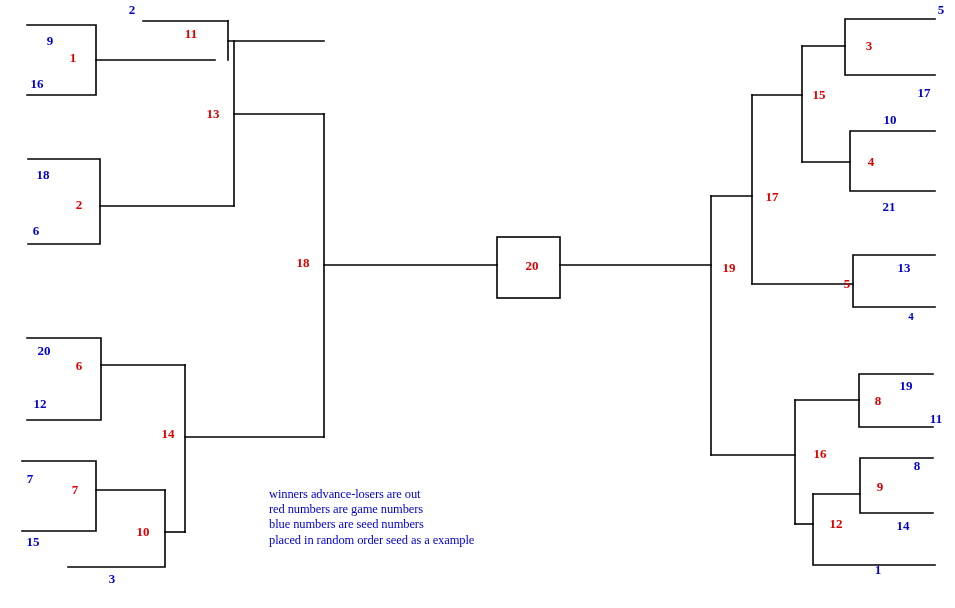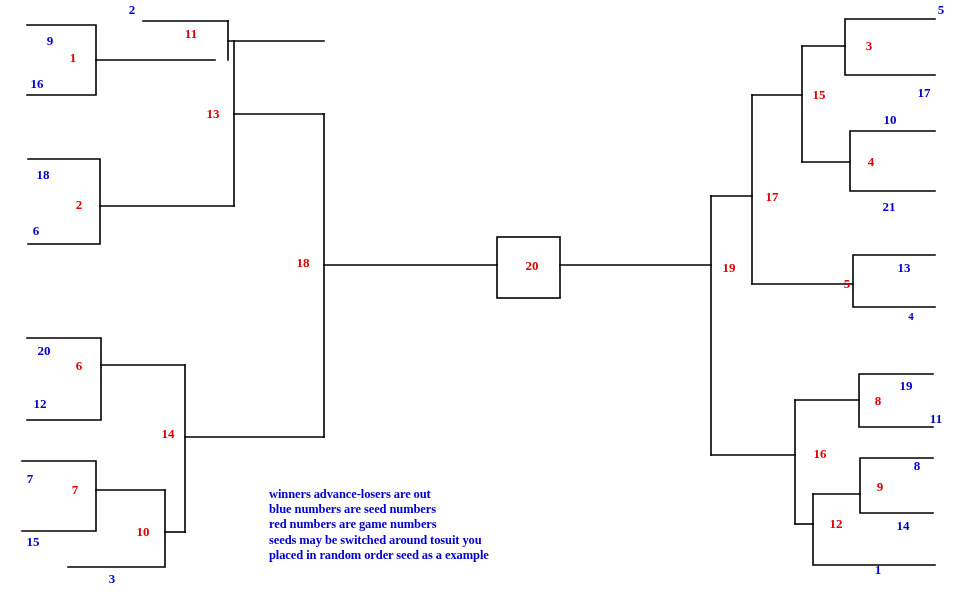--- a/index.html
+++ b/index.html
@@ -47,21 +47,21 @@
     font-size: 11px;
     font-weight: bold;
   }
   #legend {
     position: absolute;
     left: 269px;
     top: 487px;
     color: #0000d0;
     font-family: "Liberation Serif", "DejaVu Serif", serif;
     font-size: 12.5px;
-    font-weight: bold;
+    font-weight: normal;
     line-height: 15.2px;
     white-space: nowrap;
   }
   #legend div {
     letter-spacing: -0.1px;
   }
 </style>
 </head>
 <body>
 
@@ -213,19 +213,18 @@
     <text class="seed-label" x="906" y="390" text-anchor="middle">19</text>
     <text class="seed-label" x="936" y="423" text-anchor="middle">11</text>
     <text class="seed-label" x="917" y="470" text-anchor="middle">8</text>
     <text class="seed-label" x="903" y="530" text-anchor="middle">14</text>
     <text class="seed-label" x="878" y="574" text-anchor="middle">1</text>
 
   </svg>
 
   <div id="legend">
     <div>winners advance-losers are out</div>
+    <div>red numbers are game numbers</div>
     <div>blue numbers are seed numbers</div>
-    <div>red numbers are game numbers</div>
-    <div>seeds may be switched around tosuit you</div>
     <div>placed in random order seed as a example</div>
   </div>
 
 </div>
 
 </body></html>

